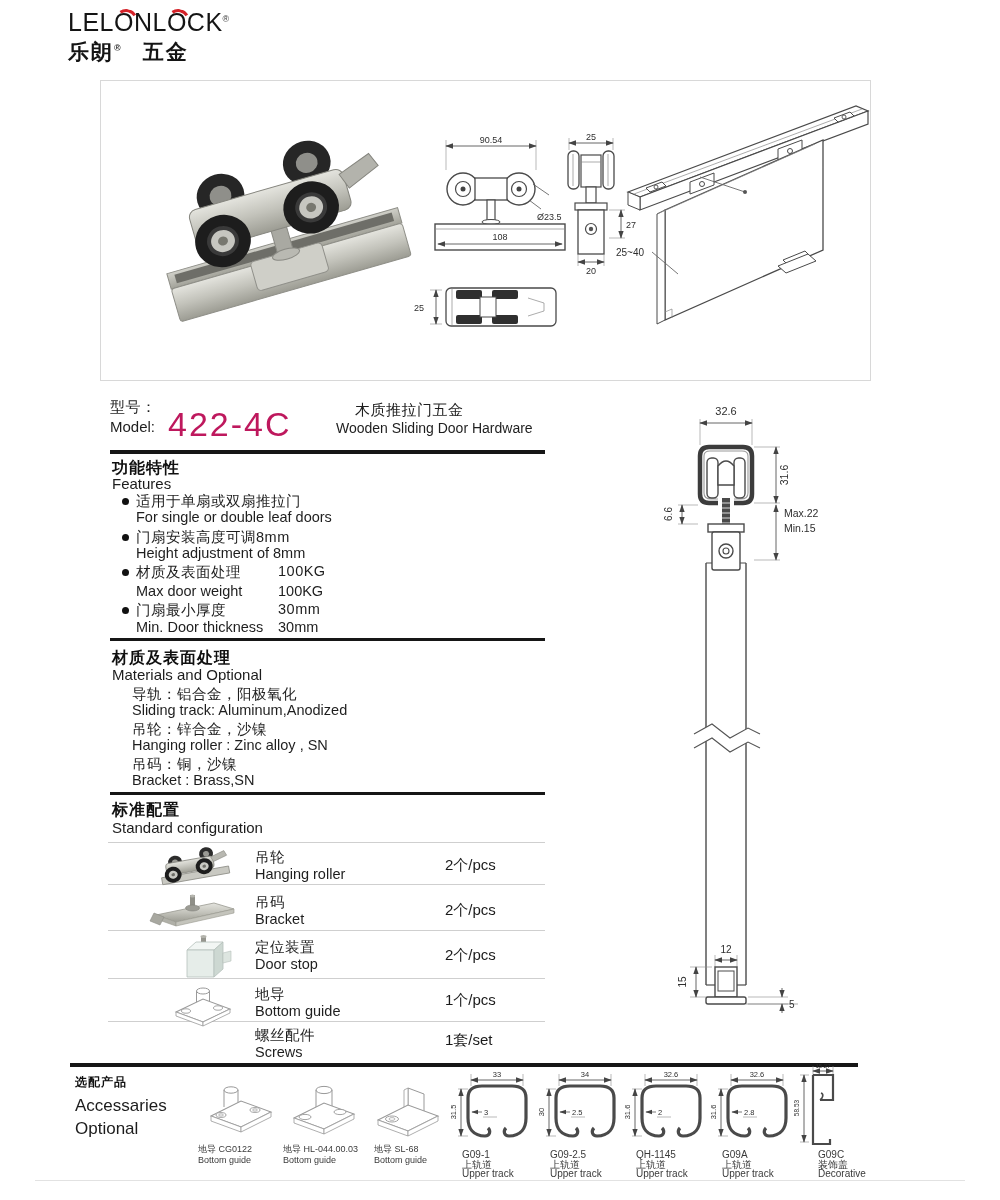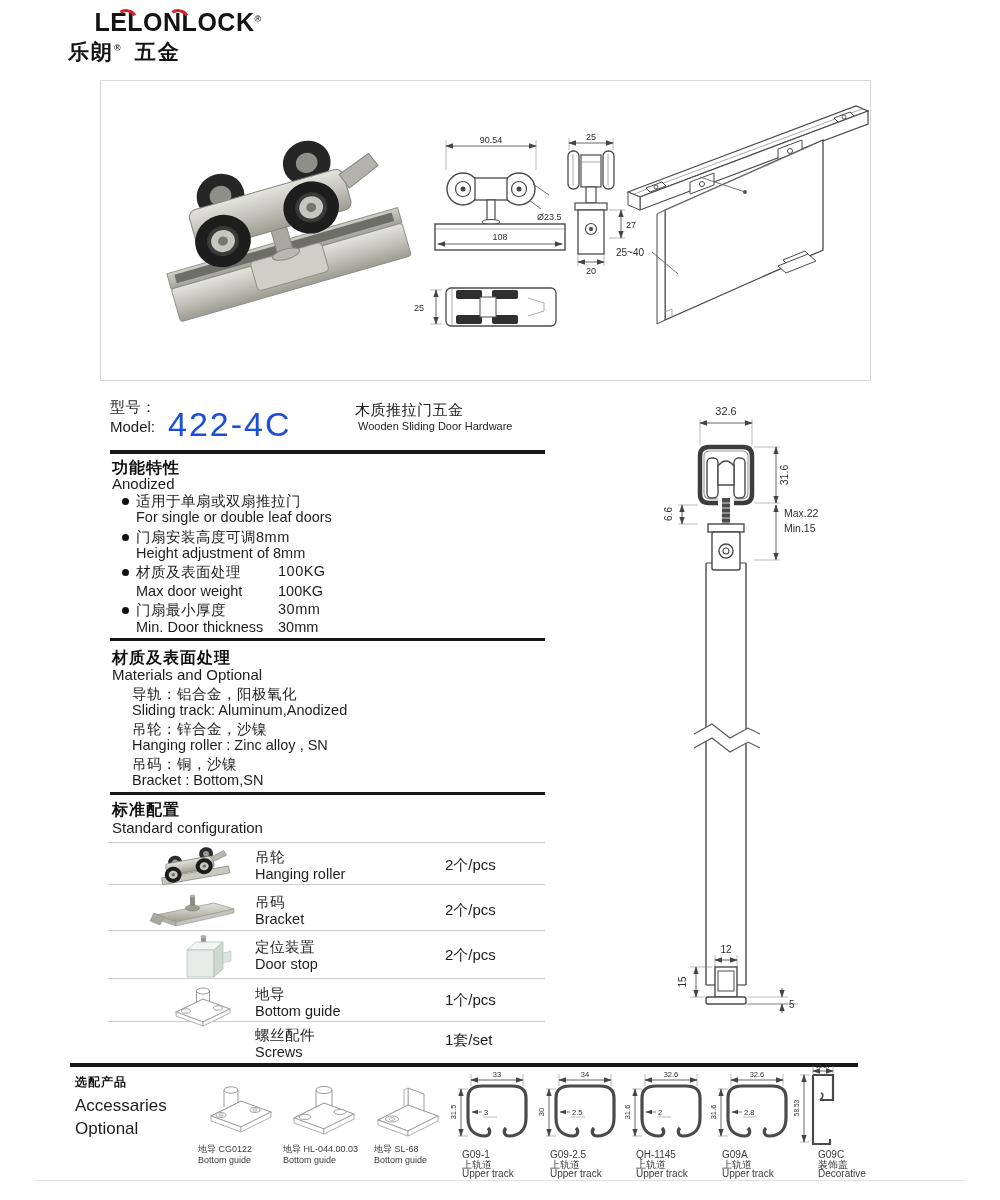--- a/index.html
+++ b/index.html
@@ -6,26 +6,26 @@
   .page{position:relative;width:1000px;height:1200px;background:#fff;overflow:hidden;
         font-family:"Liberation Sans","DejaVu Sans",sans-serif;color:#222;}
   .abs{position:absolute;}
   .hline{position:absolute;background:#161616;}
   .sep{position:absolute;height:1px;background:#cfcfcf;}
   .zh-title{font-size:16px;font-weight:bold;color:#101010;letter-spacing:1px;}
   .en-title{font-size:15px;color:#1c1c1c;}
   .body-zh{font-size:14.5px;color:#1e1e1e;letter-spacing:0.5px;}
   .body-en{font-size:14.5px;color:#1e1e1e;}
   .dot{position:absolute;width:7px;height:7px;border-radius:50%;background:#111;}
-  .logo-main{font-size:25px;font-weight:bold;color:#141414;letter-spacing:0.5px;text-align:center;}
+  .logo-main{font-size:25px;font-weight:normal;color:#141414;letter-spacing:0.5px;}
   .logo-sub{font-size:21px;font-weight:bold;color:#141414;letter-spacing:2px;}
   .reg{font-size:9px;vertical-align:super;color:#333;}
   .o-arc{position:absolute;width:18px;height:19px;border:3.5px solid transparent;
          border-top-color:#d42229;border-radius:50%;transform:rotate(12deg);}
-  .model-big{font-size:34px;color:#1d4ed8;letter-spacing:2px;}
+  .model-big{font-size:34px;color:#be185d;letter-spacing:2px;}
   .panel{position:absolute;border:1px solid #d8d8d8;background:#fff;}
   .qty{font-size:15px;color:#1a1a1a;}
   .plabel{font-size:10px;line-height:9.5px;color:#3a3a3a;}
   .alabel{font-size:9px;line-height:11px;color:#3a3a3a;}
   
   svg{overflow:visible;}
   .oln{stroke:#4a4a4a;fill:#fff;}
   .thin{stroke:#888;stroke-width:0.7;fill:none;}
   .dln{stroke:#555;stroke-width:0.9;fill:none;marker-start:url(#ah);marker-end:url(#ah);}
   .ext{stroke:#8a8a8a;stroke-width:0.6;fill:none;}
@@ -51,21 +51,21 @@
         <stop offset="0" stop-color="#d0d0c9"></stop>
           <stop offset="1" stop-color="#a2a299"></stop>
       </linearGradient>
     </defs>
   </svg>
 
   <div class="abs" style="left:68px;top:8px;width:220px;height:52px">
     <div class="logo-main"><span>LELONLOCK</span><span class="reg">®</span></div>
     <span class="o-arc" style="left:46px;top:1px"></span>
     <span class="o-arc" style="left:98px;top:1px"></span>
-    <div class="logo-sub" style="margin-top:1px"><span>乐朗</span><span class="reg">®</span><span style="margin-left:12px">五金</span></div>
+    <div class="logo-sub" style="margin-top:1px"><span>乐朗</span><span class="reg">®</span><span style="margin-left:20px">五金</span></div>
   </div>
 
   <div class="panel" style="left:100px;top:80px;width:769px;height:299px"></div>
 
   <svg class="abs" style="left:135px;top:103px" width="290" height="238" viewBox="0 0 290 238">
     <g transform="rotate(-16 145 130)">
       <rect x="25" y="138" width="240" height="16" fill="url(#mg2)" stroke="#8f8f88" stroke-width="1"></rect>
       <rect x="32" y="141" width="226" height="9" fill="#6e6e68"></rect>
       <rect x="25" y="154" width="240" height="34" rx="3" fill="url(#mg1)" stroke="#8f8f88" stroke-width="1"></rect>
       <rect x="108" y="150" width="74" height="30" rx="4" fill="#cfcfc8" stroke="#90908a"></rect>
@@ -174,25 +174,25 @@
     <polygon class="oln" points="171,174 193,165 199,171 177,180" stroke-width="1"></polygon>
     <polygon class="oln" points="166,180 196,168 204,175 174,187" stroke-width="1"></polygon>
     <text class="dt" x="4" y="170" font-size="10">25~40</text>
     <line class="ldr" x1="40" y1="166" x2="66" y2="188"></line>
   </svg>
 
   <div class="abs body-zh" style="left:110px;top:398px;font-size:15px">型号：</div>
   <div class="abs body-en" style="left:110px;top:418px;font-size:15px">Model:</div>
   <div class="abs model-big" style="left:168px;top:405px">422-4C</div>
   <div class="abs body-zh" style="left:355px;top:401px;font-size:15px">木质推拉门五金</div>
-  <div class="abs body-en" style="left:358px;top:420px;font-size:11px">Wooden Sliding Door Hardware</div>
+  <div class="abs body-en" style="left:336px;top:420px;font-size:14px">Wooden Sliding Door Hardware</div>
   <div class="hline" style="left:110px;top:450px;width:435px;height:3.5px"></div>
 
   <div class="abs zh-title" style="left:112px;top:458px">功能特性</div>
-  <div class="abs en-title" style="left:112px;top:475px">Anodized</div>
+  <div class="abs en-title" style="left:112px;top:475px">Features</div>
 
   <span class="dot" style="left:122px;top:498px"></span>
   <div class="abs body-zh" style="left:136px;top:492px">适用于单扇或双扇推拉门</div>
   <div class="abs body-en" style="left:136px;top:509px">For single or double leaf doors</div>
 
   <span class="dot" style="left:122px;top:534px"></span>
   <div class="abs body-zh" style="left:136px;top:528px">门扇安装高度可调8mm</div>
   <div class="abs body-en" style="left:136px;top:545px">Height adjustment of 8mm</div>
 
   <span class="dot" style="left:122px;top:569px"></span>
@@ -209,21 +209,21 @@
 
   <div class="hline" style="left:110px;top:638px;width:435px;height:3px"></div>
 
   <div class="abs zh-title" style="left:112px;top:648px">材质及表面处理</div>
   <div class="abs en-title" style="left:112px;top:666px">Materials and Optional</div>
   <div class="abs body-zh" style="left:132px;top:685px">导轨：铝合金，阳极氧化</div>
   <div class="abs body-en" style="left:132px;top:702px">Sliding track: Aluminum,Anodized</div>
   <div class="abs body-zh" style="left:132px;top:720px">吊轮：锌合金，沙镍</div>
   <div class="abs body-en" style="left:132px;top:737px">Hanging roller : Zinc alloy , SN</div>
   <div class="abs body-zh" style="left:132px;top:755px">吊码：铜，沙镍</div>
-  <div class="abs body-en" style="left:132px;top:772px">Bracket : Bottom,SN</div>
+  <div class="abs body-en" style="left:132px;top:772px">Bracket : Brass,SN</div>
   <div class="hline" style="left:110px;top:792px;width:435px;height:3px"></div>
 
   <div class="abs zh-title" style="left:112px;top:800px">标准配置</div>
   <div class="abs en-title" style="left:112px;top:819px">Standard configuration</div>
 
   <div class="sep" style="left:108px;top:842px;width:437px"></div>
   <div class="sep" style="left:108px;top:884px;width:437px"></div>
   <div class="sep" style="left:108px;top:930px;width:437px"></div>
   <div class="sep" style="left:108px;top:978px;width:437px"></div>
   <div class="sep" style="left:108px;top:1021px;width:437px"></div>

